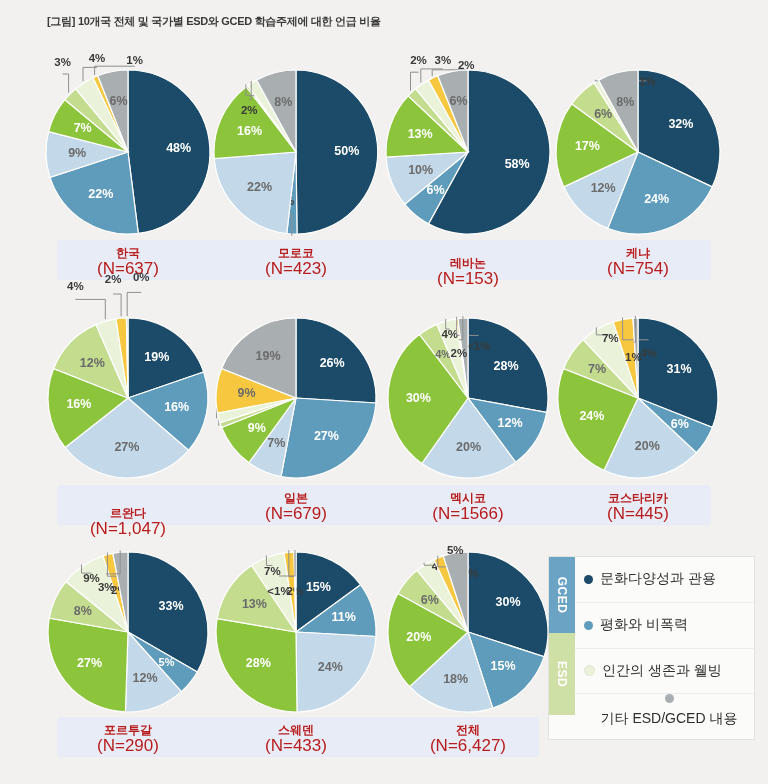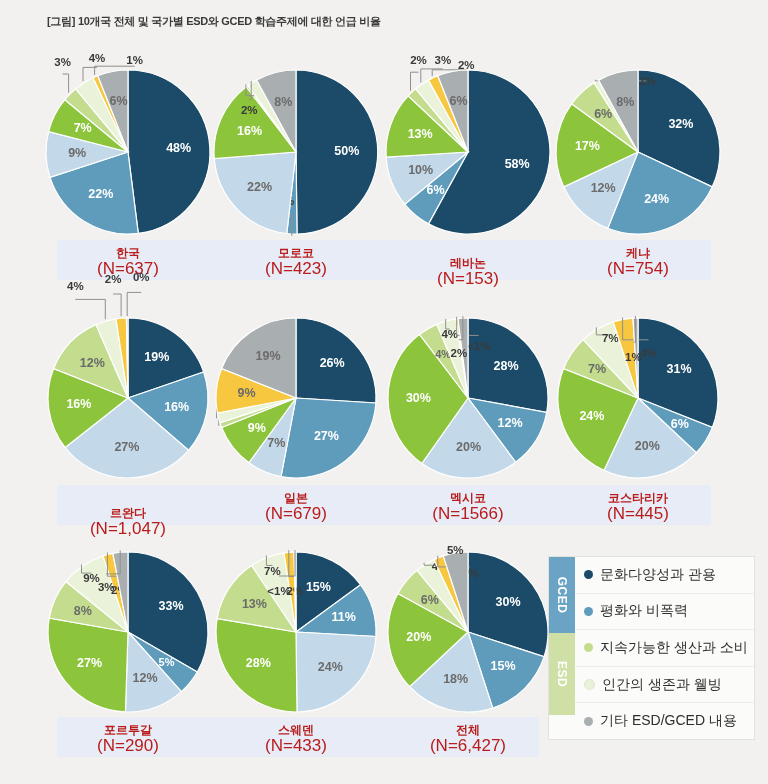--- a/index.html
+++ b/index.html
@@ -59,21 +59,21 @@
     letter-spacing:0.5px;white-space:nowrap;
   }
   .legend-rows{flex:1;display:flex;flex-direction:column;}
   .lrow{
     flex:1;display:flex;align-items:center;gap:7px;
     padding-left:9px;
     border-bottom:1px solid #ececeb;
     font-size:14px;color:#2e2e2e;
     white-space:nowrap;
   }
-  .lrow:last-child{border-bottom:none;}
+  .lrow:last-child{border-bottom:none;flex-direction:column;}
   .dot{width:9px;height:9px;border-radius:50%;flex:0 0 auto;}
 </style>
 </head>
 <body>
 
 <div id="title">[그림] 10개국 전체 및 국가별 ESD와 GCED 학습주제에 대한 언급 비율</div>
 
 <div id="charts-area">
     <div class="label-band" style="left: 57px; top: 240px; width: 654px; height: 40px;"></div>
     <svg width="304" height="304" style="position: absolute; left: -24px; top: 0px;">
@@ -361,24 +361,20 @@
   <div class="legend-rows" id="legend-rows">
       <div class="lrow">
         <span class="dot" style="background: rgb(27, 75, 104);"></span>
         <span>문화다양성과 관용</span>
       </div>
       <div class="lrow">
         <span class="dot" style="background: rgb(95, 156, 188);"></span>
         <span>평화와 비폭력</span>
       </div>
       <div class="lrow">
-        <span class="dot" style="background: rgb(195, 220, 142);"></span>
-        <span>지속가능한 생산과 소비</span>
-      </div>
-      <div class="lrow">
         <span class="dot" style="background: rgb(234, 243, 217); border: 1px solid rgb(223, 230, 208);"></span>
         <span>인간의 생존과 웰빙</span>
       </div>
       <div class="lrow">
         <span class="dot" style="background: rgb(169, 174, 176);"></span>
         <span>기타 ESD/GCED 내용</span>
       </div>
     </div>
 </div>
 

